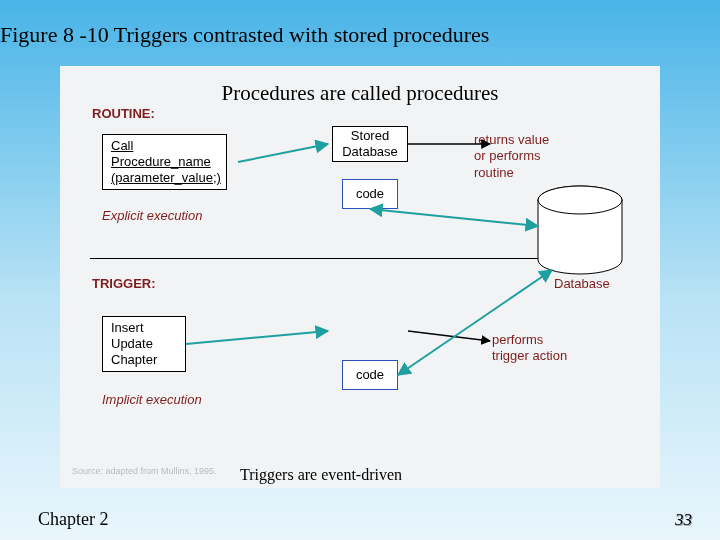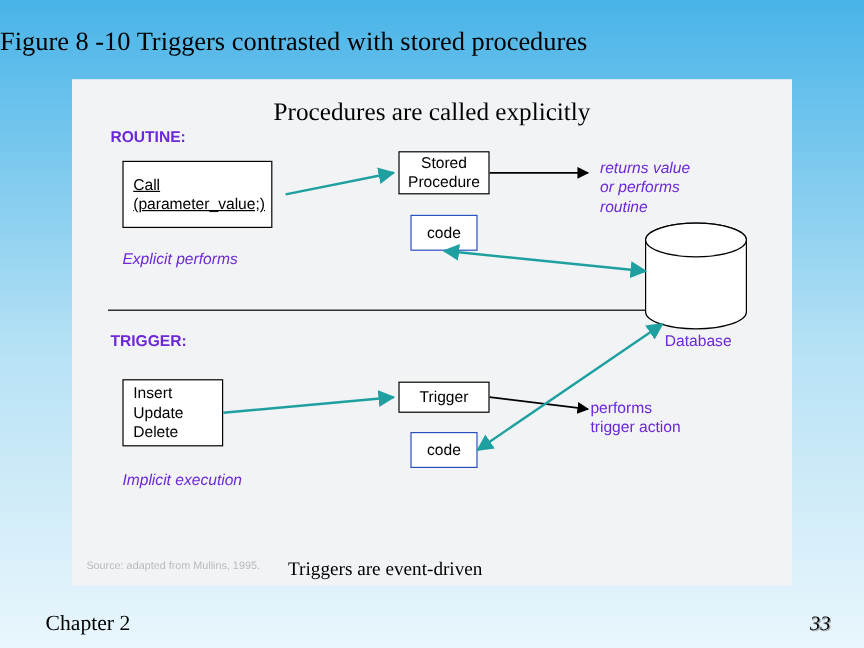--- a/index.html
+++ b/index.html
@@ -28,21 +28,21 @@
   }
   .pagenum {
     position: absolute; bottom: 10px; right: 28px;
     font-size: 17px; color: #000; text-shadow: 1px 1px 0 rgba(0,0,0,0.35); font-style: italic;
   }
   .panel {
     position: absolute; left: 60px; top: 66px; width: 600px; height: 422px;
     background: #f1f3f5;
   }
   .sans { font-family: Arial, Helvetica, sans-serif; }
-  .lbl { position: absolute; font-size: 13px; color: #6d28d9; }
+  .lbl { position: absolute; font-size: 13px; color: #7f1d1d; }
   .bold { font-weight: 600; }
   .ital { font-style: italic; }
   .box {
     position: absolute; border: 1px solid #000; background: #fff;
     font-family: Arial, Helvetica, sans-serif; font-size: 13px; color: #000;
     display: flex; align-items: center; justify-content: center; text-align: center;
     line-height: 1.25;
   }
   .box.left { justify-content: flex-start; padding-left: 8px; text-align: left; }
   .codebox { border-color: #2a4fbf; }
@@ -58,50 +58,50 @@
 
 <div class="slide">
 
   <div class="panel">
 
     <span class="lbl sans bold" style="left:32px; top:40px;">ROUTINE:</span>
 
     <div class="box left" style="left:42px; top:68px; width:125px; height:56px;text-decoration:underline;">
       <div>
         <div>Call</div>
+        <div>Procedure_name</div>
         <div>(parameter_value;)</div>
       </div>
     </div>
 
-    <span class="lbl sans ital" style="left:42px; top:142px;">Explicit performs</span>
+    <span class="lbl sans ital" style="left:42px; top:142px;">Explicit execution</span>
 
     <div class="box" style="left:272px; top:60px; width:76px; height:36px; white-space:pre-line;">Stored
-Procedure</div>
+Database</div>
 
     <div class="box codebox" style="left:282px; top:113px; width:56px; height:30px;">code</div>
 
-    <span class="lbl sans" style="left:440px; top:66px; white-space:pre-line; line-height:1.25;font-style:italic;">returns value
+    <span class="lbl sans" style="left:414px; top:66px; white-space:pre-line; line-height:1.25;">returns value
 or performs
 routine</span>
 
     <div class="hr" style="left:30px; top:192px; width:470px;"></div>
 
     <span class="lbl sans bold" style="left:32px; top:210px;">TRIGGER:</span>
 
     <div class="box left" style="left:42px; top:250px; width:84px; height:56px;">
       <div>
         <div>Insert</div>
         <div>Update</div>
-        <div>Delete</div>
+        <div>Chapter</div>
       </div>
     </div>
 
     <span class="lbl sans ital" style="left:42px; top:326px;">Implicit execution</span>
 
-    <div class="box" style="left:272px; top:252px; width:76px; height:26px;">Trigger</div>
 
     <div class="box codebox" style="left:282px; top:294px; width:56px; height:30px;">code</div>
 
     <span class="lbl sans" style="left:432px; top:266px; white-space:pre-line; line-height:1.25;">performs
 trigger action</span>
 
     <span class="lbl sans" style="left:494px; top:210px;">Database</span>
 
     <svg class="overlay" width="600" height="422">
       <defs>
@@ -124,21 +124,21 @@
       <line x1="310" y1="143" x2="478" y2="160" stroke="#1ea0a0" stroke-width="2" marker-start="url(#ah-teal)" marker-end="url(#ah-teal)"></line>
 
       <line x1="126" y1="278" x2="268" y2="265" stroke="#1ea0a0" stroke-width="2" marker-end="url(#ah-teal)"></line>
       <line x1="348" y1="265" x2="430" y2="275" stroke="#000" stroke-width="1.4" marker-end="url(#ah-black)"></line>
       <line x1="338" y1="309" x2="492" y2="204" stroke="#1ea0a0" stroke-width="2" marker-start="url(#ah-teal)" marker-end="url(#ah-teal)"></line>
     </svg>
 
   </div>
 
   <div class="title">Figure 8 -10 Triggers contrasted with stored procedures</div>
-  <div class="subtitle1">Procedures are called explicitly</div>
+  <div class="subtitle1">Procedures are called procedures</div>
   <div class="subtitle2">Triggers are event-driven</div>
 
   <div class="source">Source: adapted from Mullins, 1995.</div>
 
   <div class="chapter">Chapter 2</div>
   <div class="pagenum">33</div>
 
 </div>
 
 </body></html>

